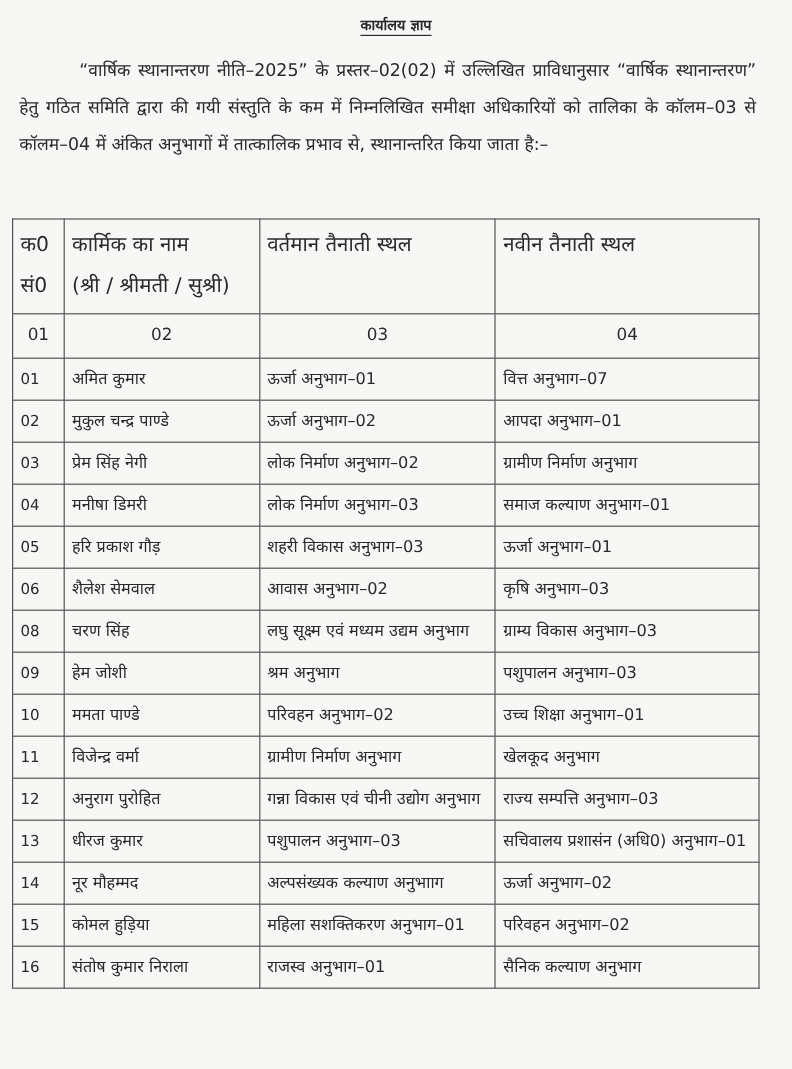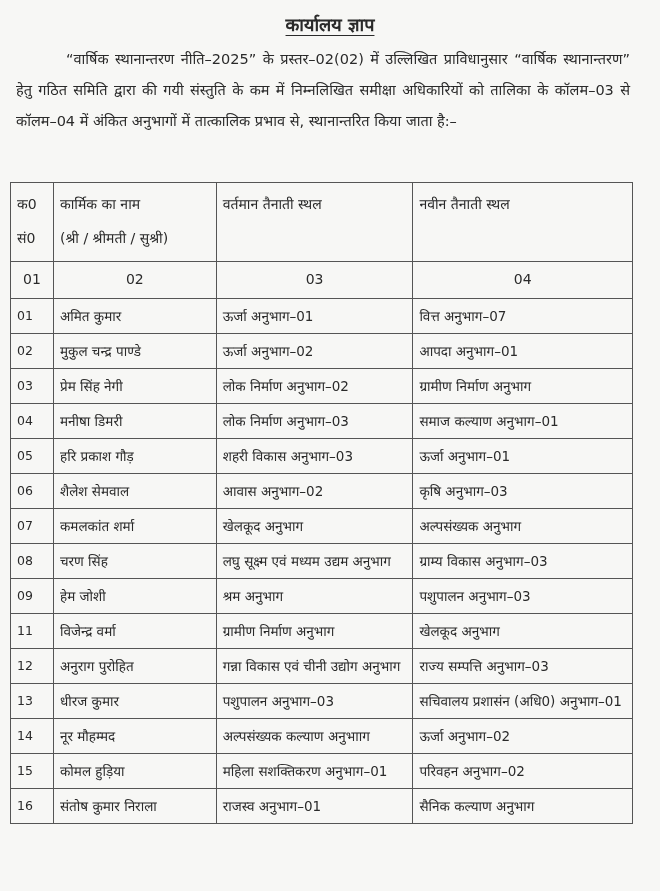--- a/index.html
+++ b/index.html
@@ -5,39 +5,39 @@
   html, body { margin: 0; padding: 0; }
   body {
     width: 660px; height: 891px; overflow: hidden;
     background: #f7f7f5;
     font-family: "DejaVu Sans", "Liberation Sans", sans-serif;
     color: #2a2a2a;
     position: relative;
   }
   .title {
     position: absolute; left: 0; top: 12px; width: 660px;
-    text-align: center; font-size: 18px; font-weight: bold;
+    text-align: center; font-size: 12px; font-weight: bold;
   }
   .title span { text-decoration: underline; text-underline-offset: 4px; }
   .para {
     position: absolute; left: 16px; top: 44px; width: 614px;
     font-size: 14.5px; line-height: 31px; text-align: justify;
   }
   .para .indent { display: inline-block; width: 50px; }
   .para b { font-weight: normal; }
   table {
     position: absolute; left: 10px; top: 182px; width: 623px;
     border-collapse: collapse; font-size: 13.5px;
   }
   td, th {
     border: 1.3px solid #555;
     vertical-align: top; text-align: left;
     padding: 4px 6px; line-height: 26px; font-weight: normal;
   }
-  th { font-size: 14px; line-height: 34px; padding: 4px 6px 6px 6px; }
+  th { font-size: 17px; line-height: 34px; padding: 4px 6px 6px 6px; }
   .c1 { width: 30px; } .c2 { width: 150px; margin-left: 44px; } .c3 { width: 184px; margin-left: 40px; } .c4 { width: 207px; }
   .numrow td { text-align: center; font-size: 14px; padding: 4px 0 6px; }
   .sn { font-size: 12.5px; }
   tbody td { height: 26px; }
   .just { text-align: justify; text-align-last: left; }
 </style>
 </head>
 <body>
 
 <div class="title">
@@ -92,36 +92,36 @@
         <td>शहरी विकास अनुभाग–03</td>
         <td>ऊर्जा अनुभाग–01</td>
       </tr>
     <tr>
         <td class="sn">06</td>
         <td>शैलेश सेमवाल</td>
         <td>आवास अनुभाग–02</td>
         <td>कृषि अनुभाग–03</td>
       </tr>
     <tr>
-        <td class="sn">07</td>
-        <td>कमलकांत शर्मा</td>
-        <td>खेलकूद अनुभाग</td>
-        <td>अल्पसंख्यक अनुभाग</td>
-      </tr>
-    <tr>
         <td class="sn">08</td>
         <td>चरण सिंह</td>
         <td class="just">लघु सूक्ष्म एवं मध्यम उद्यम अनुभाग</td>
         <td>ग्राम्य विकास अनुभाग–03</td>
       </tr>
     <tr>
         <td class="sn">09</td>
         <td>हेम जोशी</td>
         <td>श्रम अनुभाग</td>
         <td>पशुपालन अनुभाग–03</td>
+      </tr>
+    <tr>
+        <td class="sn">10</td>
+        <td>ममता पाण्डे</td>
+        <td>परिवहन अनुभाग–02</td>
+        <td>उच्च शिक्षा अनुभाग–01</td>
       </tr>
     <tr>
         <td class="sn">11</td>
         <td>विजेन्द्र वर्मा</td>
         <td>ग्रामीण निर्माण अनुभाग</td>
         <td>खेलकूद अनुभाग</td>
       </tr>
     <tr>
         <td class="sn">12</td>
         <td>अनुराग पुरोहित</td>

